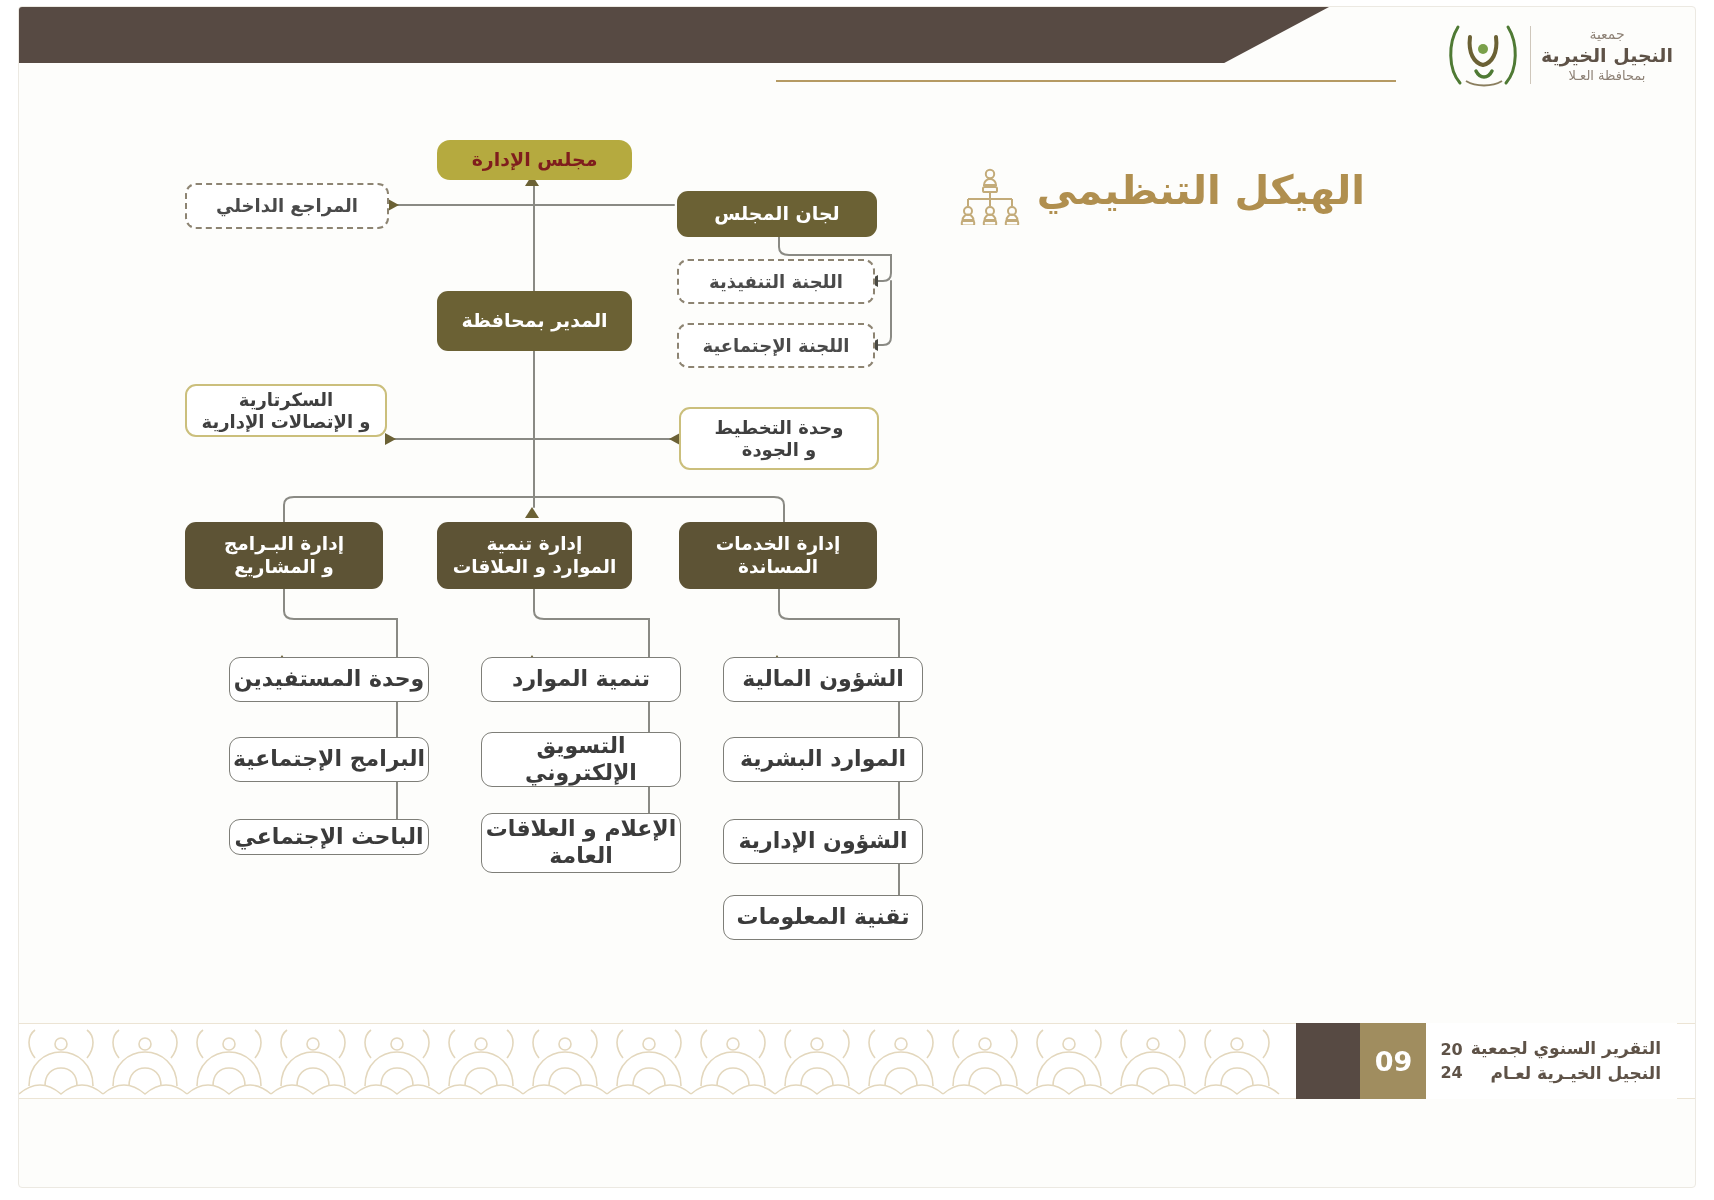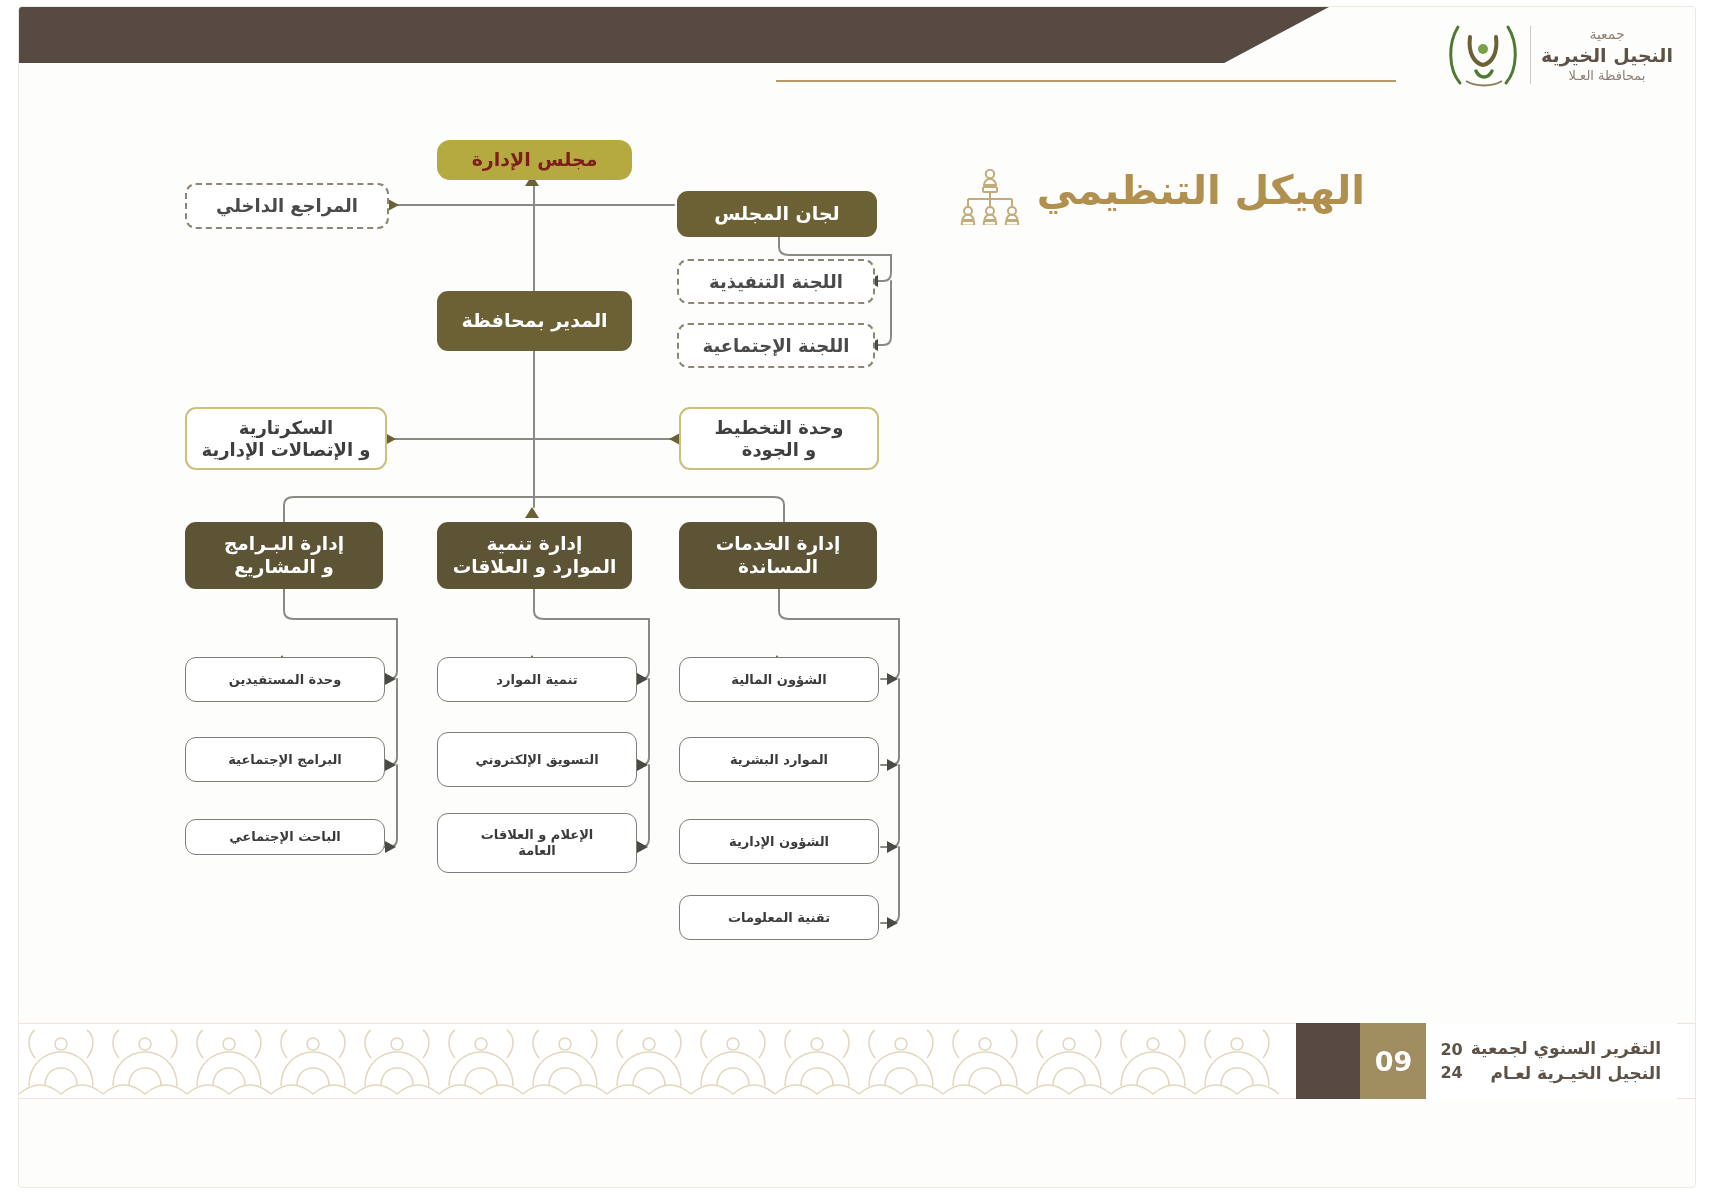--- a/index.html
+++ b/index.html
@@ -125,23 +125,24 @@
   .n-gold {
     background: #ffffff;
     color: #3f3f3f;
     font-size: 18px;
     font-weight: bold;
     border: 2px solid #cbbf7c;
   }
   .n-plain {
     background: #ffffff;
     color: #3b3b3b;
-    font-size: 13px;
+    font-size: 22px;
     font-weight: bold;
     border: 1.6px solid #7e7e78;
+    margin-left: 44px;
   }
 
   
   .ftr-band {
     position: absolute;
     left: 0; bottom: 88px;
     width: 1678px; height: 76px;
     background: #ffffff;
     border-top: 1px solid #ece4d4;
     border-bottom: 1px solid #ece4d4;
@@ -301,21 +302,21 @@
     <div class="node n-dashed" style="left:166px; top:176px; width:204px; height:46px;">المراجع الداخلي</div>
 
     <div class="node n-dark" style="left:658px; top:184px; width:200px; height:46px;">لجان المجلس</div>
 
     <div class="node n-dashed" style="left:658px; top:252px; width:198px; height:45px;">اللجنة التنفيذية</div>
 
     <div class="node n-dashed" style="left:658px; top:316px; width:198px; height:45px;">اللجنة الإجتماعية</div>
 
     <div class="node n-dark" style="left:418px; top:284px; width:195px; height:60px;">المدير بمحافظة</div>
 
-    <div class="node n-gold" style="left:166px; top:400px; width:202px; height:63px;">السكرتارية
+    <div class="node n-gold" style="left:166px; top:377px; width:202px; height:53px;">السكرتارية
 و الإتصالات الإدارية</div>
 
     <div class="node n-gold" style="left:660px; top:400px; width:200px; height:63px;">وحدة التخطيط
 و الجودة</div>
 
     <div class="node n-dark2" style="left:166px; top:515px; width:198px; height:67px;">إدارة البـرامج
 و المشاريع</div>
 
     <div class="node n-dark2" style="left:418px; top:515px; width:195px; height:67px;">إدارة تنمية
 الموارد و العلاقات</div>

